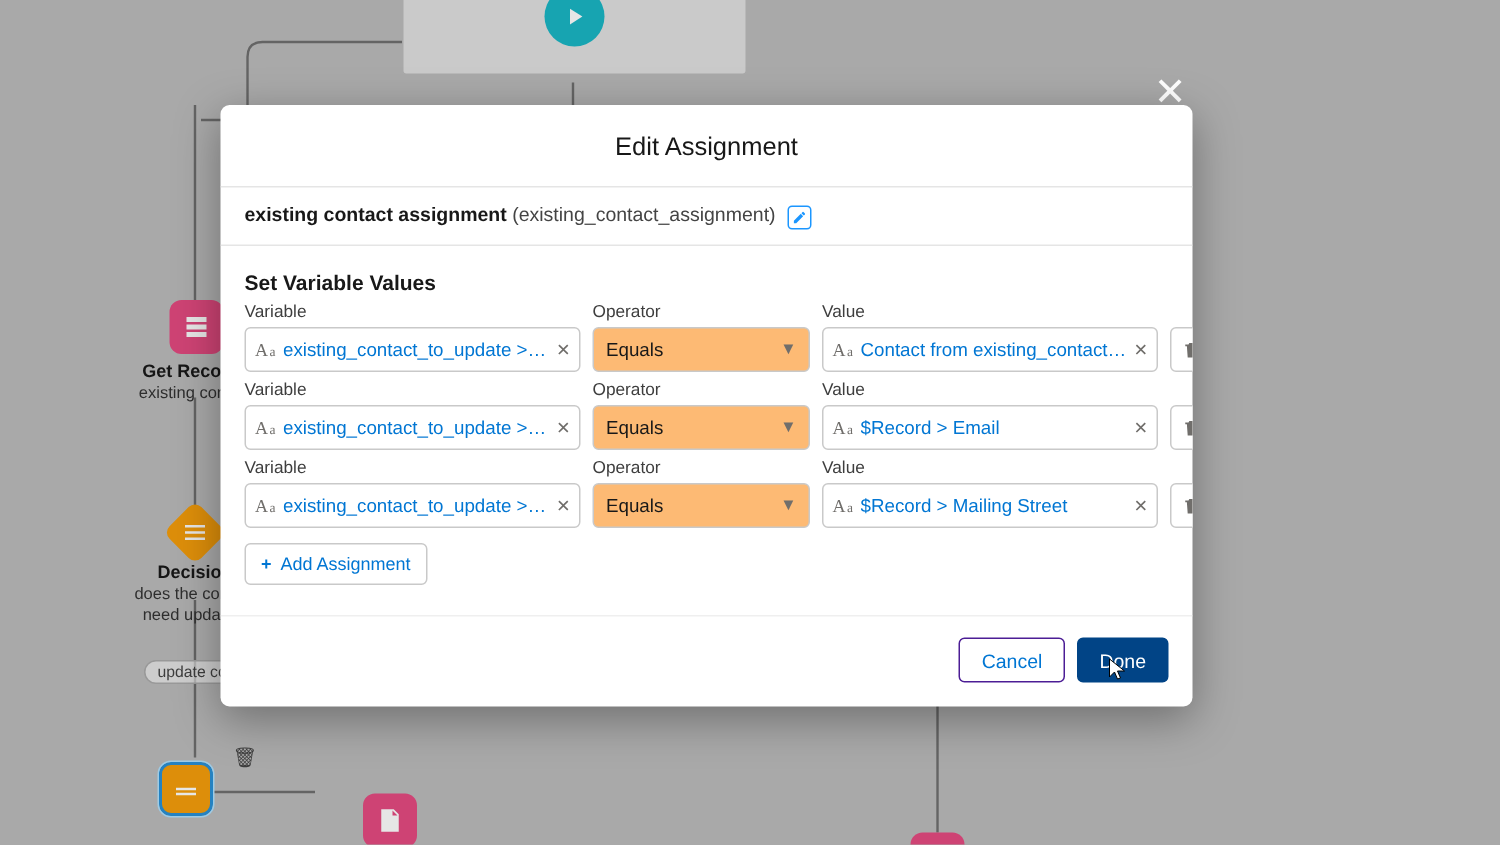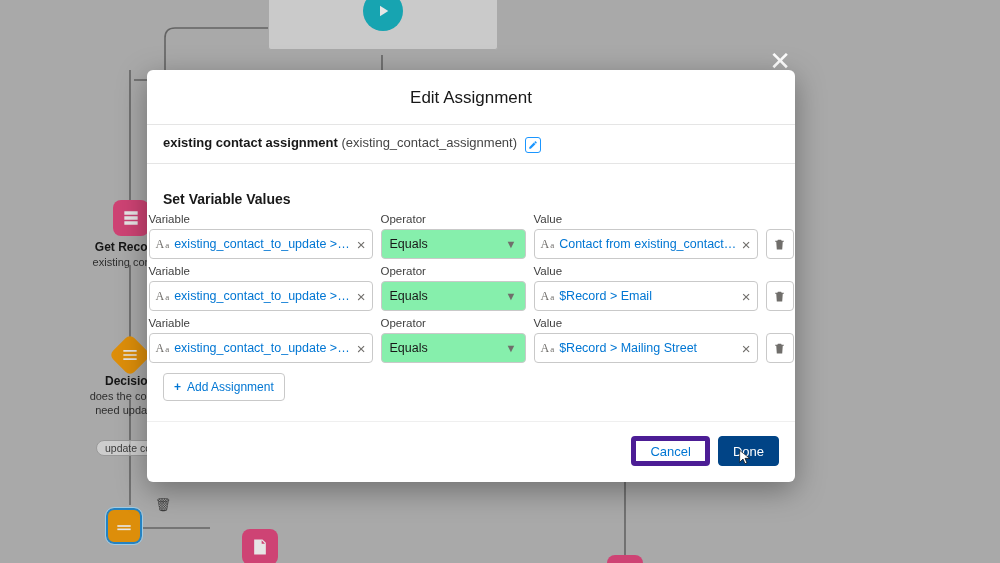--- a/index.html
+++ b/index.html
@@ -32,43 +32,43 @@
     border-radius:6px; box-shadow:0 8px 30px rgba(0,0,0,0.35);
     overflow:hidden;
   }
   .m-title { text-align:center; font-size:17px; color:#181818; padding:18px 12px 16px; }
   .m-name { padding: 10px 16px; font-size:13px; border-top:1px solid #e5e5e5; }
   .m-name .nm { font-weight:700; color:#181818; }
   .m-name .api { color:#444; }
   .pencil { display:inline-flex; width:16px; height:16px; border:1px solid #1b96ff; border-radius:3px; align-items:center; justify-content:center; margin-left:4px; vertical-align:-3px; cursor:pointer;}
   .pencil svg{width:10px;height:10px;fill:#1b96ff;}
 
-  .m-body { padding: 27px 16px 8px; border-top:1px solid #e5e5e5;}
+  .m-body { padding: 16px 16px 8px; border-top:1px solid #e5e5e5;}
   .sec-head { font-size:14px; font-weight:600; color:#181818; margin-bottom:6px;}
   .sec-sub  { font-size:11.5px; color:#3e3e3e; margin-bottom:12px;}
 
-  .rows { display:flex; flex-direction:column; gap:6px;align-items:center;}
+  .rows { display:flex; flex-direction:column; gap:6px;}
   .row { display:grid; grid-template-columns: 224px 145px 224px 28px; gap:8px; align-items:end;}
   .col-lbl { font-size:11.5px; color:#3e3e3e; margin-bottom:4px;}
   .pill-input { height:30px; border:1px solid #c9c9c9; border-radius:4px; display:flex; align-items:center; padding:0 6px; gap:5px; background:#fff; overflow:hidden; cursor:text;}
   .pill-input .aa { font-family: Georgia, serif; font-size:12px; color:#706e6b; display:flex; align-items:baseline; }
   .pill-input .aa small{font-size:9px; margin-left:1px;}
   .pill-input .val { font-size:12.5px; color:#0176d3; white-space:nowrap; overflow:hidden; text-overflow:ellipsis; flex:1; }
   .pill-input .xx { color:#706e6b; font-size:15px; cursor:pointer; }
-  .select { height:30px; border:1px solid #c9c9c9; border-radius:4px; display:flex; align-items:center; justify-content:space-between; padding:0 8px; font-size:12.5px; color:#181818; background:#86efac; cursor:pointer;}
+  .select { height:30px; border:1px solid #c9c9c9; border-radius:4px; display:flex; align-items:center; justify-content:space-between; padding:0 8px; font-size:12.5px; color:#181818; background:#fdba74; cursor:pointer;}
   .select .caret{ color:#706e6b; font-size:11px;}
   .trash { width:28px; height:30px; border:1px solid #c9c9c9; border-radius:4px; background:#fff; display:flex; align-items:center; justify-content:center; cursor:pointer; }
   .trash svg{width:13px;height:13px;fill:#706e6b;}
 
   .add-btn { margin-top:10px; display:inline-flex; align-items:center; gap:6px; height:28px; padding:0 10px; border:1px solid #c9c9c9; border-radius:4px; font-size:12px; color:#0176d3; cursor:pointer;}
   .add-btn .plus{font-weight:600;}
 
   .m-foot { display:flex; justify-content:flex-end; gap:8px; padding:14px 16px 16px; border-top:1px solid #efefef; margin-top:12px;}
   .btn { height:30px; padding:0 14px; border-radius:4px; font-size:13px; display:flex; align-items:center; cursor:pointer;}
-  .btn-sec { border:5px solid #4c1d95; background:#fff; color:#0176d3;text-align:right;}
+  .btn-sec { border:1px solid #4c1d95; background:#fff; color:#0176d3;text-align:right;}
   .btn-pri { background:#014486; color:#fff; border:1px solid #014486;}
   .cursor { position:absolute; width:16px; height:16px; }
 </style>
 </head>
 <body>
 
 <div class="canvas">
 
   <svg class="lines">
     <g stroke="#6f6f6f" stroke-width="1.6" fill="none">

